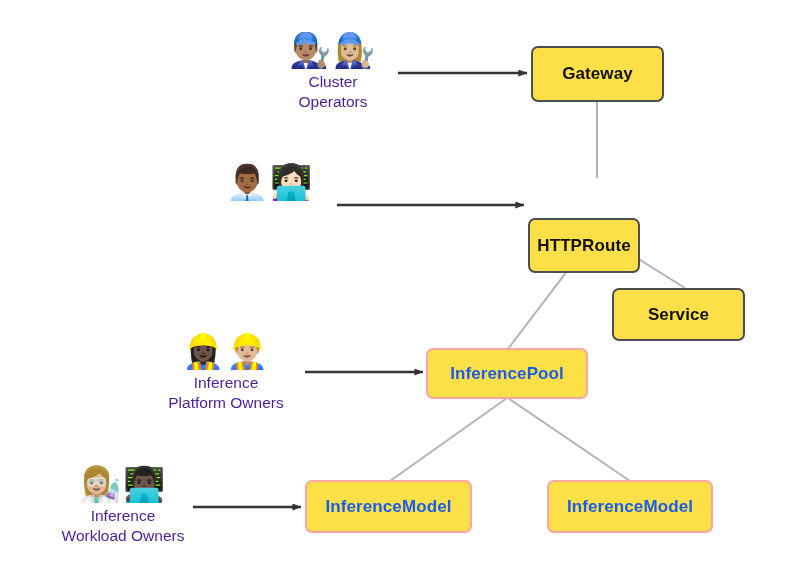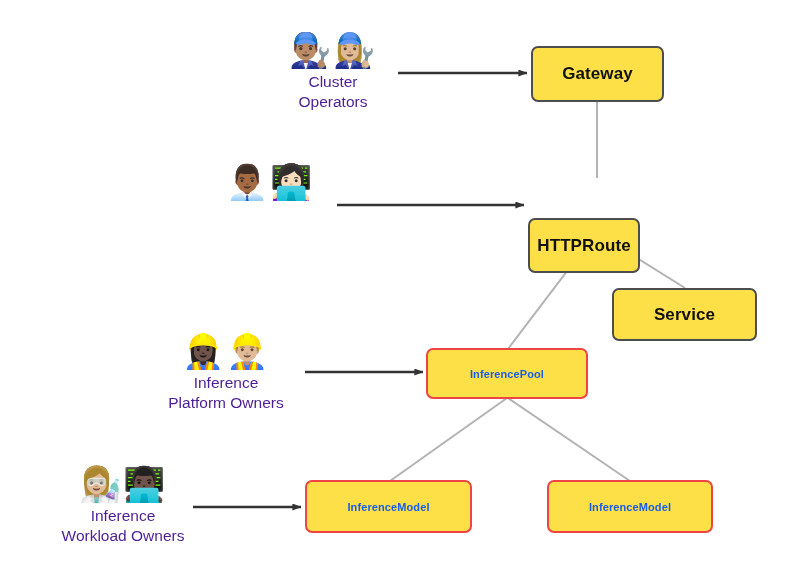--- a/index.html
+++ b/index.html
@@ -62,23 +62,23 @@
     font-weight: bold;
     letter-spacing: 0.1px;
     font-family: "Liberation Sans", sans-serif;
   }
   .node.core {
     border: 2px solid #4d4d4d;
     color: #111111;
     font-size: 17px;
   }
   .node.inference {
-    border: 2px solid #ef4444;
+    border: 2px solid #fca5a5;
     color: #1a5ceb;
-    font-size: 11px;
+    font-size: 17px;
   }
 </style>
 </head>
 <body>
 
 <div id="diagram-canvas">
 
   <svg id="edge-layer" viewBox="0 0 800 572" width="800" height="572" xmlns="http://www.w3.org/2000/svg">
     <defs>
       <marker id="arrowhead" markerWidth="9" markerHeight="7" refX="8.6" refY="3.5" orient="auto" markerUnits="userSpaceOnUse">
@@ -121,21 +121,21 @@
   <div class="persona" style="left:23px; top:464px;">
     <div class="persona-emojis">👩🏼‍🔬👨🏿‍💻</div>
     <div class="persona-label">Inference
 Workload Owners</div>
   </div>
 
   <div class="node core" style="left:531px; top:46px; width:133px; height:56px;">Gateway</div>
 
   <div class="node core" style="left:528px; top:178px; width:112px; height:55px;margin-top:40px;">HTTPRoute</div>
 
-  <div class="node core" style="left:612px; top:288px; width:145px; height:53px;">Service</div>
+  <div class="node core" style="left:612px; top:288px; width:133px; height:53px;">Service</div>
 
   <div class="node inference" style="left:426px; top:348px; width:162px; height:51px;">InferencePool</div>
 
   <div class="node inference" style="left:305px; top:480px; width:167px; height:53px;">InferenceModel</div>
 
   <div class="node inference" style="left:547px; top:480px; width:166px; height:53px;">InferenceModel</div>
 
 </div>
 
 </body></html>

